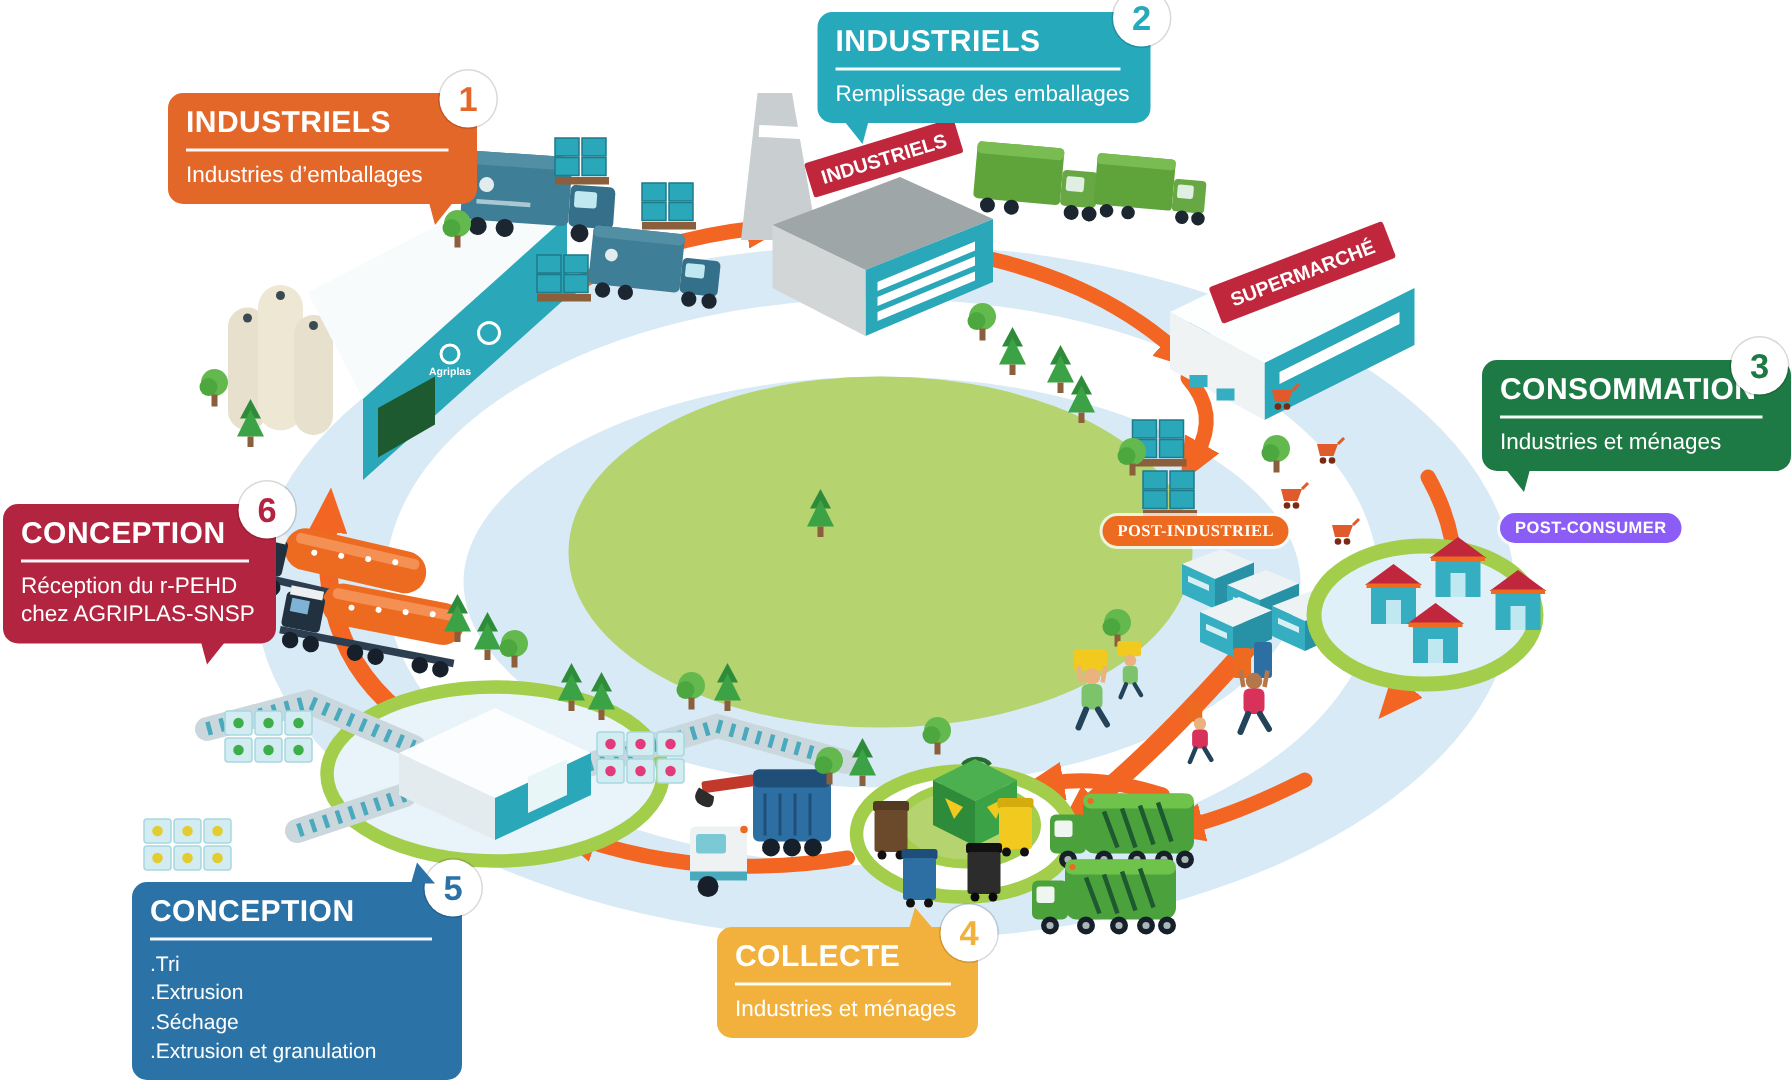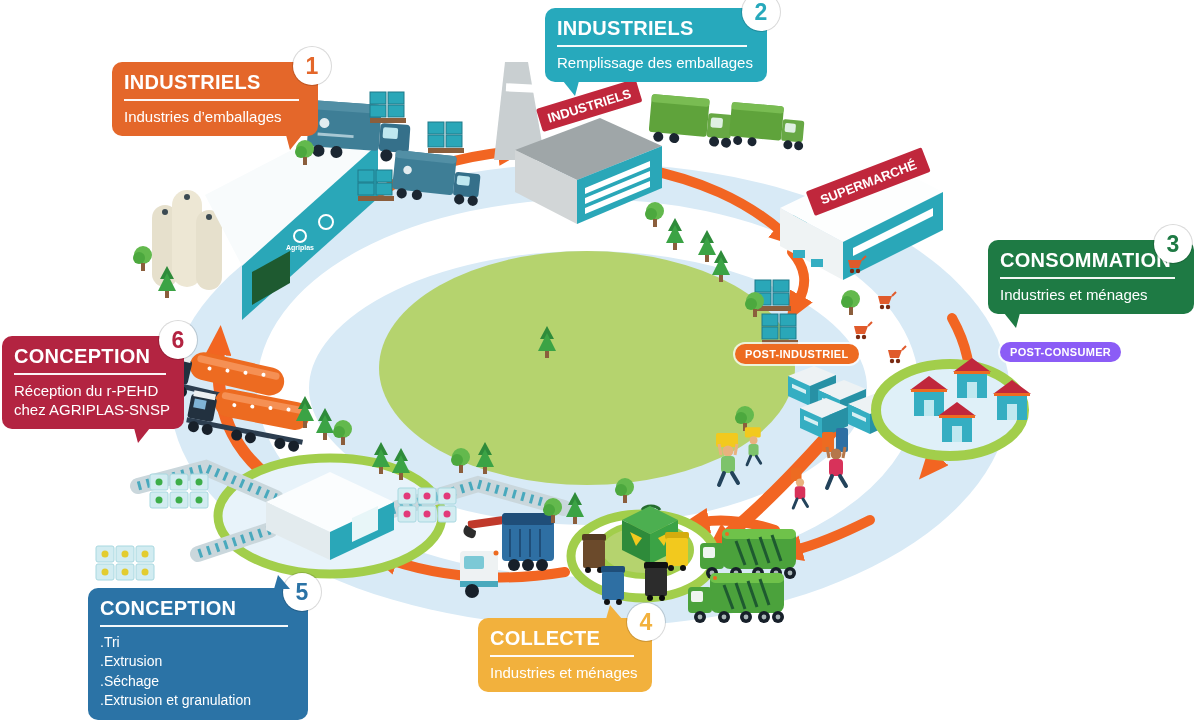--- a/index.html
+++ b/index.html
@@ -30,21 +30,21 @@
   #co4 .tail{top:-13px;right:30px;border-width:0 12px 14px 4px;border-bottom-color:#F2B13D;}
   #co5{left:88px;top:588px;width:196px;background:#2B73A6;}
   #co5 .num{color:#2B73A6;}
   #co5 .tail{top:-13px;right:18px;border-width:0 12px 14px 4px;border-bottom-color:#2B73A6;}
   #co6{left:2px;top:336px;width:158px;background:#B32441;}
   #co6 .num{color:#B32441;}
   #co6 .tail{bottom:-14px;right:34px;border-width:15px 12px 0 4px;border-top-color:#B32441;}
   
   .pill{position:absolute;color:#fff;font-weight:bold;font-size:11px;padding:4px 10px;
         border-radius:12px;letter-spacing:.3px;box-shadow:0 0 0 2px rgba(255,255,255,.75);}
-  #pill-pi{left:735px;top:344px;background:#ED6B21;}
+  #pill-pi{left:735px;top:344px;background:#ED6B21;font-family:Liberation Serif, serif;}
   #pill-pc{left:1000px;top:342px;background:#8b5cf6;}
 </style>
 </head>
 <body>
 
 <div id="stage">
 
 <svg id="scene" width="1194" height="720" viewBox="0 0 1194 720" xmlns="http://www.w3.org/2000/svg">
   <defs>
     <marker id="arr" markerWidth="30" markerHeight="26" refX="7" refY="13" orient="auto" markerUnits="userSpaceOnUse">

